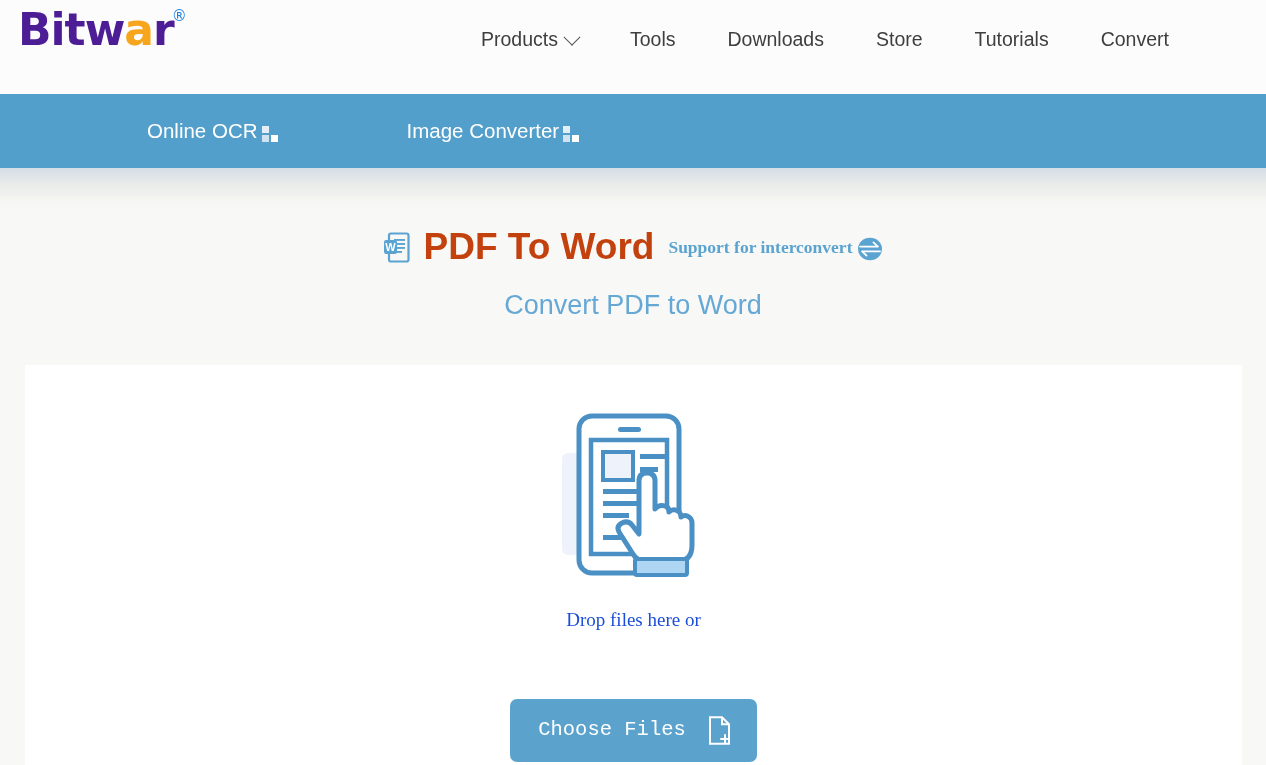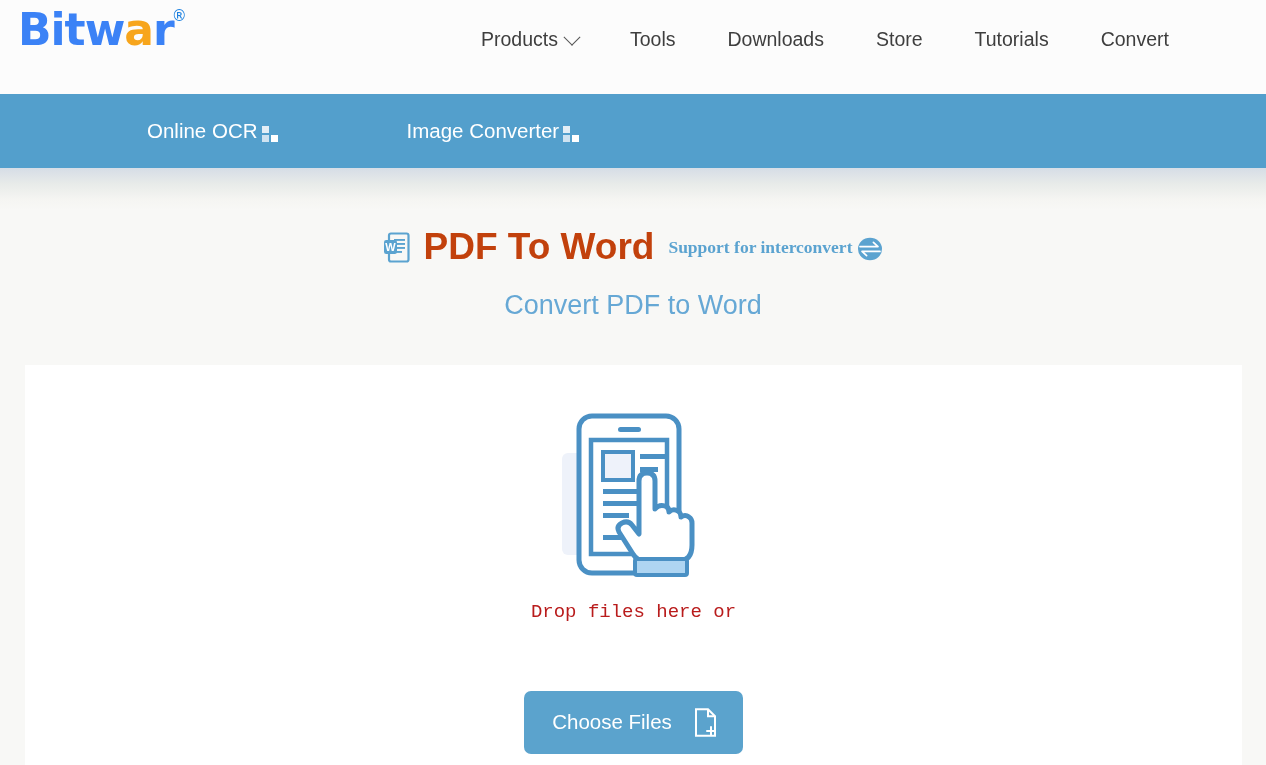--- a/index.html
+++ b/index.html
@@ -28,21 +28,21 @@
     position: absolute;
     left: 18px;
     top: 8px;
     font-size: 44px;
     font-weight: bold;
     letter-spacing: -1px;
     line-height: 1;
     font-family: "DejaVu Sans", sans-serif;
     user-select: none;
   }
-  .logo .l-blue { color: #3b82f6; margin-top: 32px; }
+  .logo .l-blue { color: #4c1d95; margin-top: 32px; }
   .logo .l-orange { color: #f7a51c; }
   .logo .l-reg {
     color: #1b80e0;
     font-size: 15px;
     font-weight: normal;
     vertical-align: super;
     position: relative;
     top: -8px;
     left: -2px;
   }
@@ -190,42 +190,43 @@
     padding-top: 46px;
     display: flex;
     flex-direction: column;
     align-items: center;
   }
   .illus {
     width: 145px;
     height: 172px;
   }
   .drop-text {
-    color: #b91c1c;
+    color: #1d4ed8;
     font-size: 19px;
-    margin-top: 18px;
-    font-family: Liberation Mono, monospace;
+    margin-top: 26px;
+    font-family: Liberation Serif, serif;
   }
   .choose-btn {
     margin-top: 68px;
     background: #5ba3cd;
     color: #ffffff;
     border: none;
     border-radius: 7px;
     height: 63px;
     padding: 0 26px 0 28px;
     display: flex;
     align-items: center;
     gap: 22px;
     cursor: pointer;
     font-family: "Liberation Sans", sans-serif;
   }
   .choose-btn-label {
     font-size: 20.5px;
     line-height: 1;
+    font-family: Liberation Mono, monospace;
   }
   .file-plus-icon {
     width: 23px;
     height: 29px;
     flex: none;
   }
 </style>
 </head>
 <body>
 

